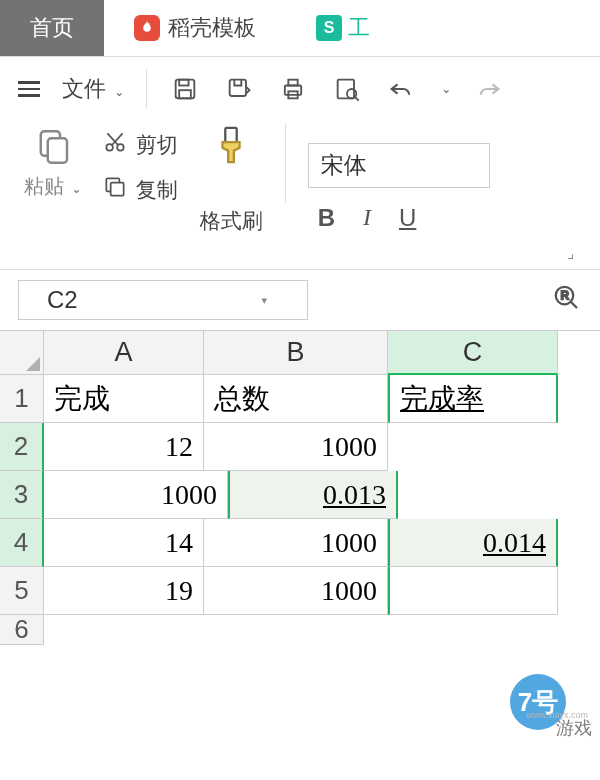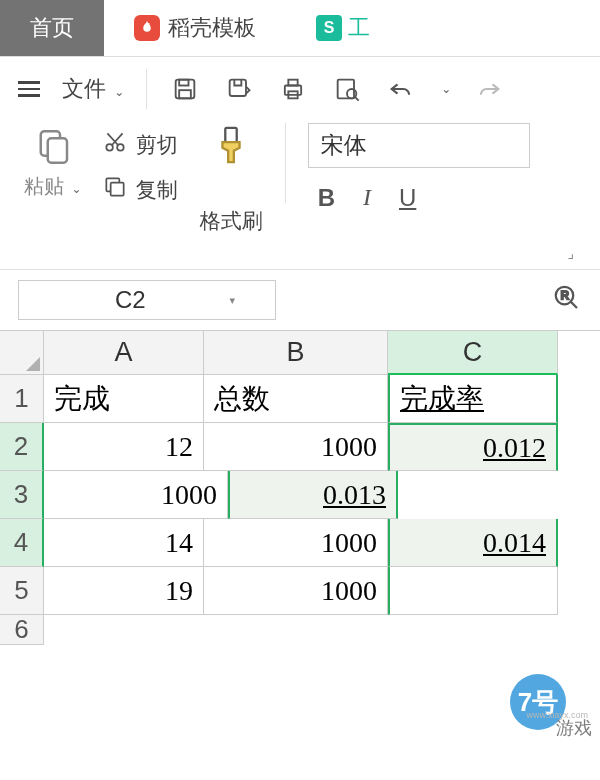--- a/index.html
+++ b/index.html
@@ -24,28 +24,28 @@
     .tb-row2 { display: flex; align-items: flex-start; gap: 14px; padding-bottom: 10px; }
     .paste-group { display: flex; flex-direction: column; align-items: center; padding: 0 6px; }
     .paste-icon-box { width: 48px; height: 48px; display: flex; align-items: center; justify-content: center; margin-bottom: 2px; }
     .paste-label { font-size: 20px; color: #888; }
     .cut-copy { display: flex; flex-direction: column; gap: 14px; padding-top: 6px; }
     .cc-item { display: flex; align-items: center; gap: 8px; font-size: 21px; color: #444; }
     .brush-group { display: flex; flex-direction: column; align-items: center; padding: 0 8px; gap: 40px; }
     .brush-icon-box { width: 42px; height: 44px; display: flex; align-items: center; justify-content: center; }
     .brush-label { font-size: 21px; color: #444; }
     .font-block { display: flex; flex-direction: column; gap: 16px; flex: 1; padding-left: 8px; }
-    .font-select { border: 1px solid #ccc; padding: 6px 12px; font-size: 23px; color: #333; width: 222px; }
+    .font-select { border: 1px solid #ccc; padding: 6px 12px; font-size: 23px; color: #333; width: 182px; margin-top: 20px; }
     .biu { display: flex; gap: 28px; font-size: 24px; color: #555; padding-left: 10px; }
     .biu span.i { font-style: italic; font-family: serif; }
     .biu span.u { text-decoration: underline; }
     .expand-corner { text-align: right; padding-right: 8px; font-size: 14px; color: #888; }
     
     .name-bar { display: flex; align-items: center; padding: 10px 18px; border-top: 1px solid #e0e0e0; gap: 20px; }
-    .name-box { border: 1px solid #ccc; padding: 5px 40px 5px 96px; font-size: 24px; color: #333; width: 258px; display: flex; justify-content: space-between; align-items: center; gap: 16px; }
+    .name-box { border: 1px solid #ccc; padding: 5px 40px 5px 28px; font-size: 24px; color: #333; width: 290px; display: flex; justify-content: space-between; align-items: center; gap: 16px; }
     .name-dd { font-size: 11px; color: #888; }
     .mag { margin-left: auto; }
     
     .grid { border-top: 1px solid #ccc; }
     .grid-row { display: flex; }
     .corner, .rowh, .colh, .cell { border-right: 1px solid #ccc; border-bottom: 1px solid #ccc; display: flex; align-items: center; font-size: 28px; }
     .corner { width: 44px; height: 44px; background: #f3f3f3; position: relative; }
     .corner::after { content: ''; position: absolute; right: 3px; bottom: 3px; border-left: 14px solid transparent; border-bottom: 14px solid #b0b0b0; }
     .rowh { width: 44px; height: 48px; background: #f3f3f3; justify-content: center; color: #555; font-size: 26px; }
     .colh { height: 44px; background: #f3f3f3; justify-content: center; color: #333; font-size: 27px; }
@@ -210,21 +210,20 @@
   <div class="grid-row">
     <div class="rowh">1</div>
     <div class="cell a hdr">完成</div>
     <div class="cell b hdr">总数</div>
     <div class="cell c hdr sel-border-left sel-border-right">完成率</div>
   </div>
   <div class="grid-row">
     <div class="rowh sel">2</div>
     <div class="cell a num">12</div>
     <div class="cell b num">1000</div>
-    <div class="cell c num sel sel-border-top sel-border-left sel-border-right">0.012</div>
   </div>
   <div class="grid-row">
     <div class="rowh sel">3</div>
     <div class="cell b num">1000</div>
     <div class="cell c num sel sel-border-left sel-border-right">0.013</div>
   </div>
   <div class="grid-row">
     <div class="rowh sel">4</div>
     <div class="cell a num">14</div>
     <div class="cell b num">1000</div>

